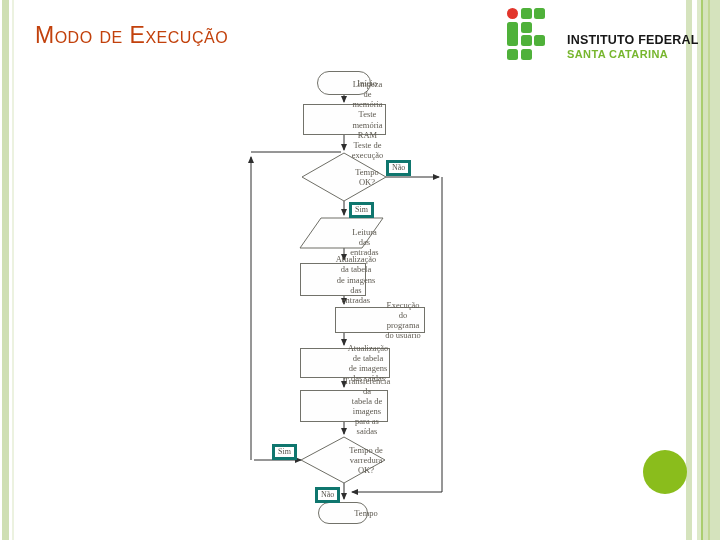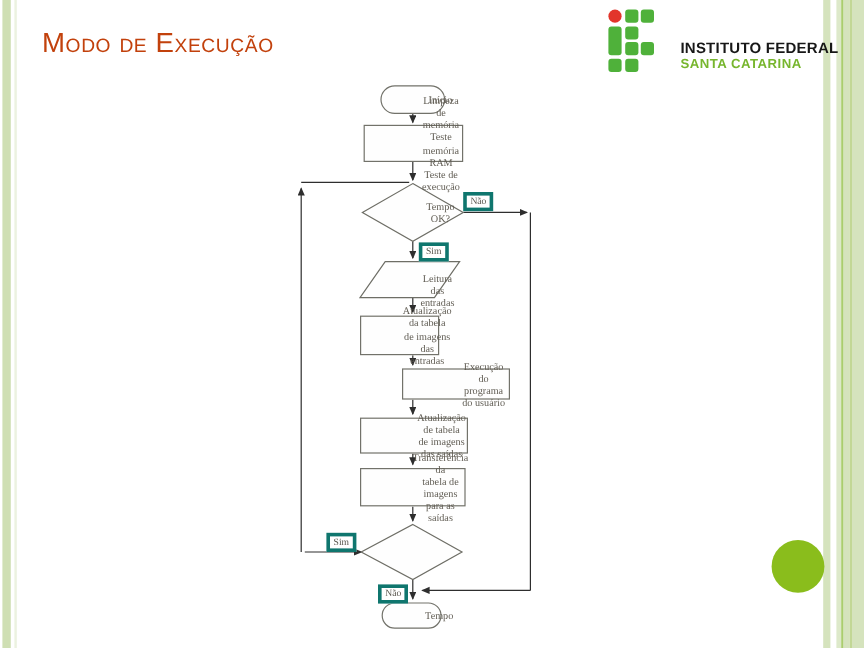--- a/index.html
+++ b/index.html
@@ -119,20 +119,23 @@
   <div class="node boxed" style="left:300px;top:307px;width:90px;height:26px;margin-left:35px;">Execução do
 programa do usuário</div>
 
   <div class="node boxed" style="left:300px;top:348px;width:90px;height:30px;">Atualização de tabela
 de imagens das saídas</div>
 
   <div class="node boxed" style="left:300px;top:390px;width:88px;height:32px;">Transferência da
 tabela de imagens
 para as saídas</div>
 
+  <div class="node overlay" style="left:301px;top:437px;width:84px;height:46px;">Tempo de
+varredura
+OK?</div>
 
   <div class="node terminator" style="left:318px;top:502px;width:50px;height:22px;">Tempo</div>
 
   <div class="edge-label" style="left:386px;top:160px;">Não</div>
   <div class="edge-label" style="left:349px;top:202px;">Sim</div>
   <div class="edge-label" style="left:272px;top:444px;">Sim</div>
   <div class="edge-label" style="left:315px;top:487px;">Não</div>
 
   <div class="dot"></div>
 </div>

